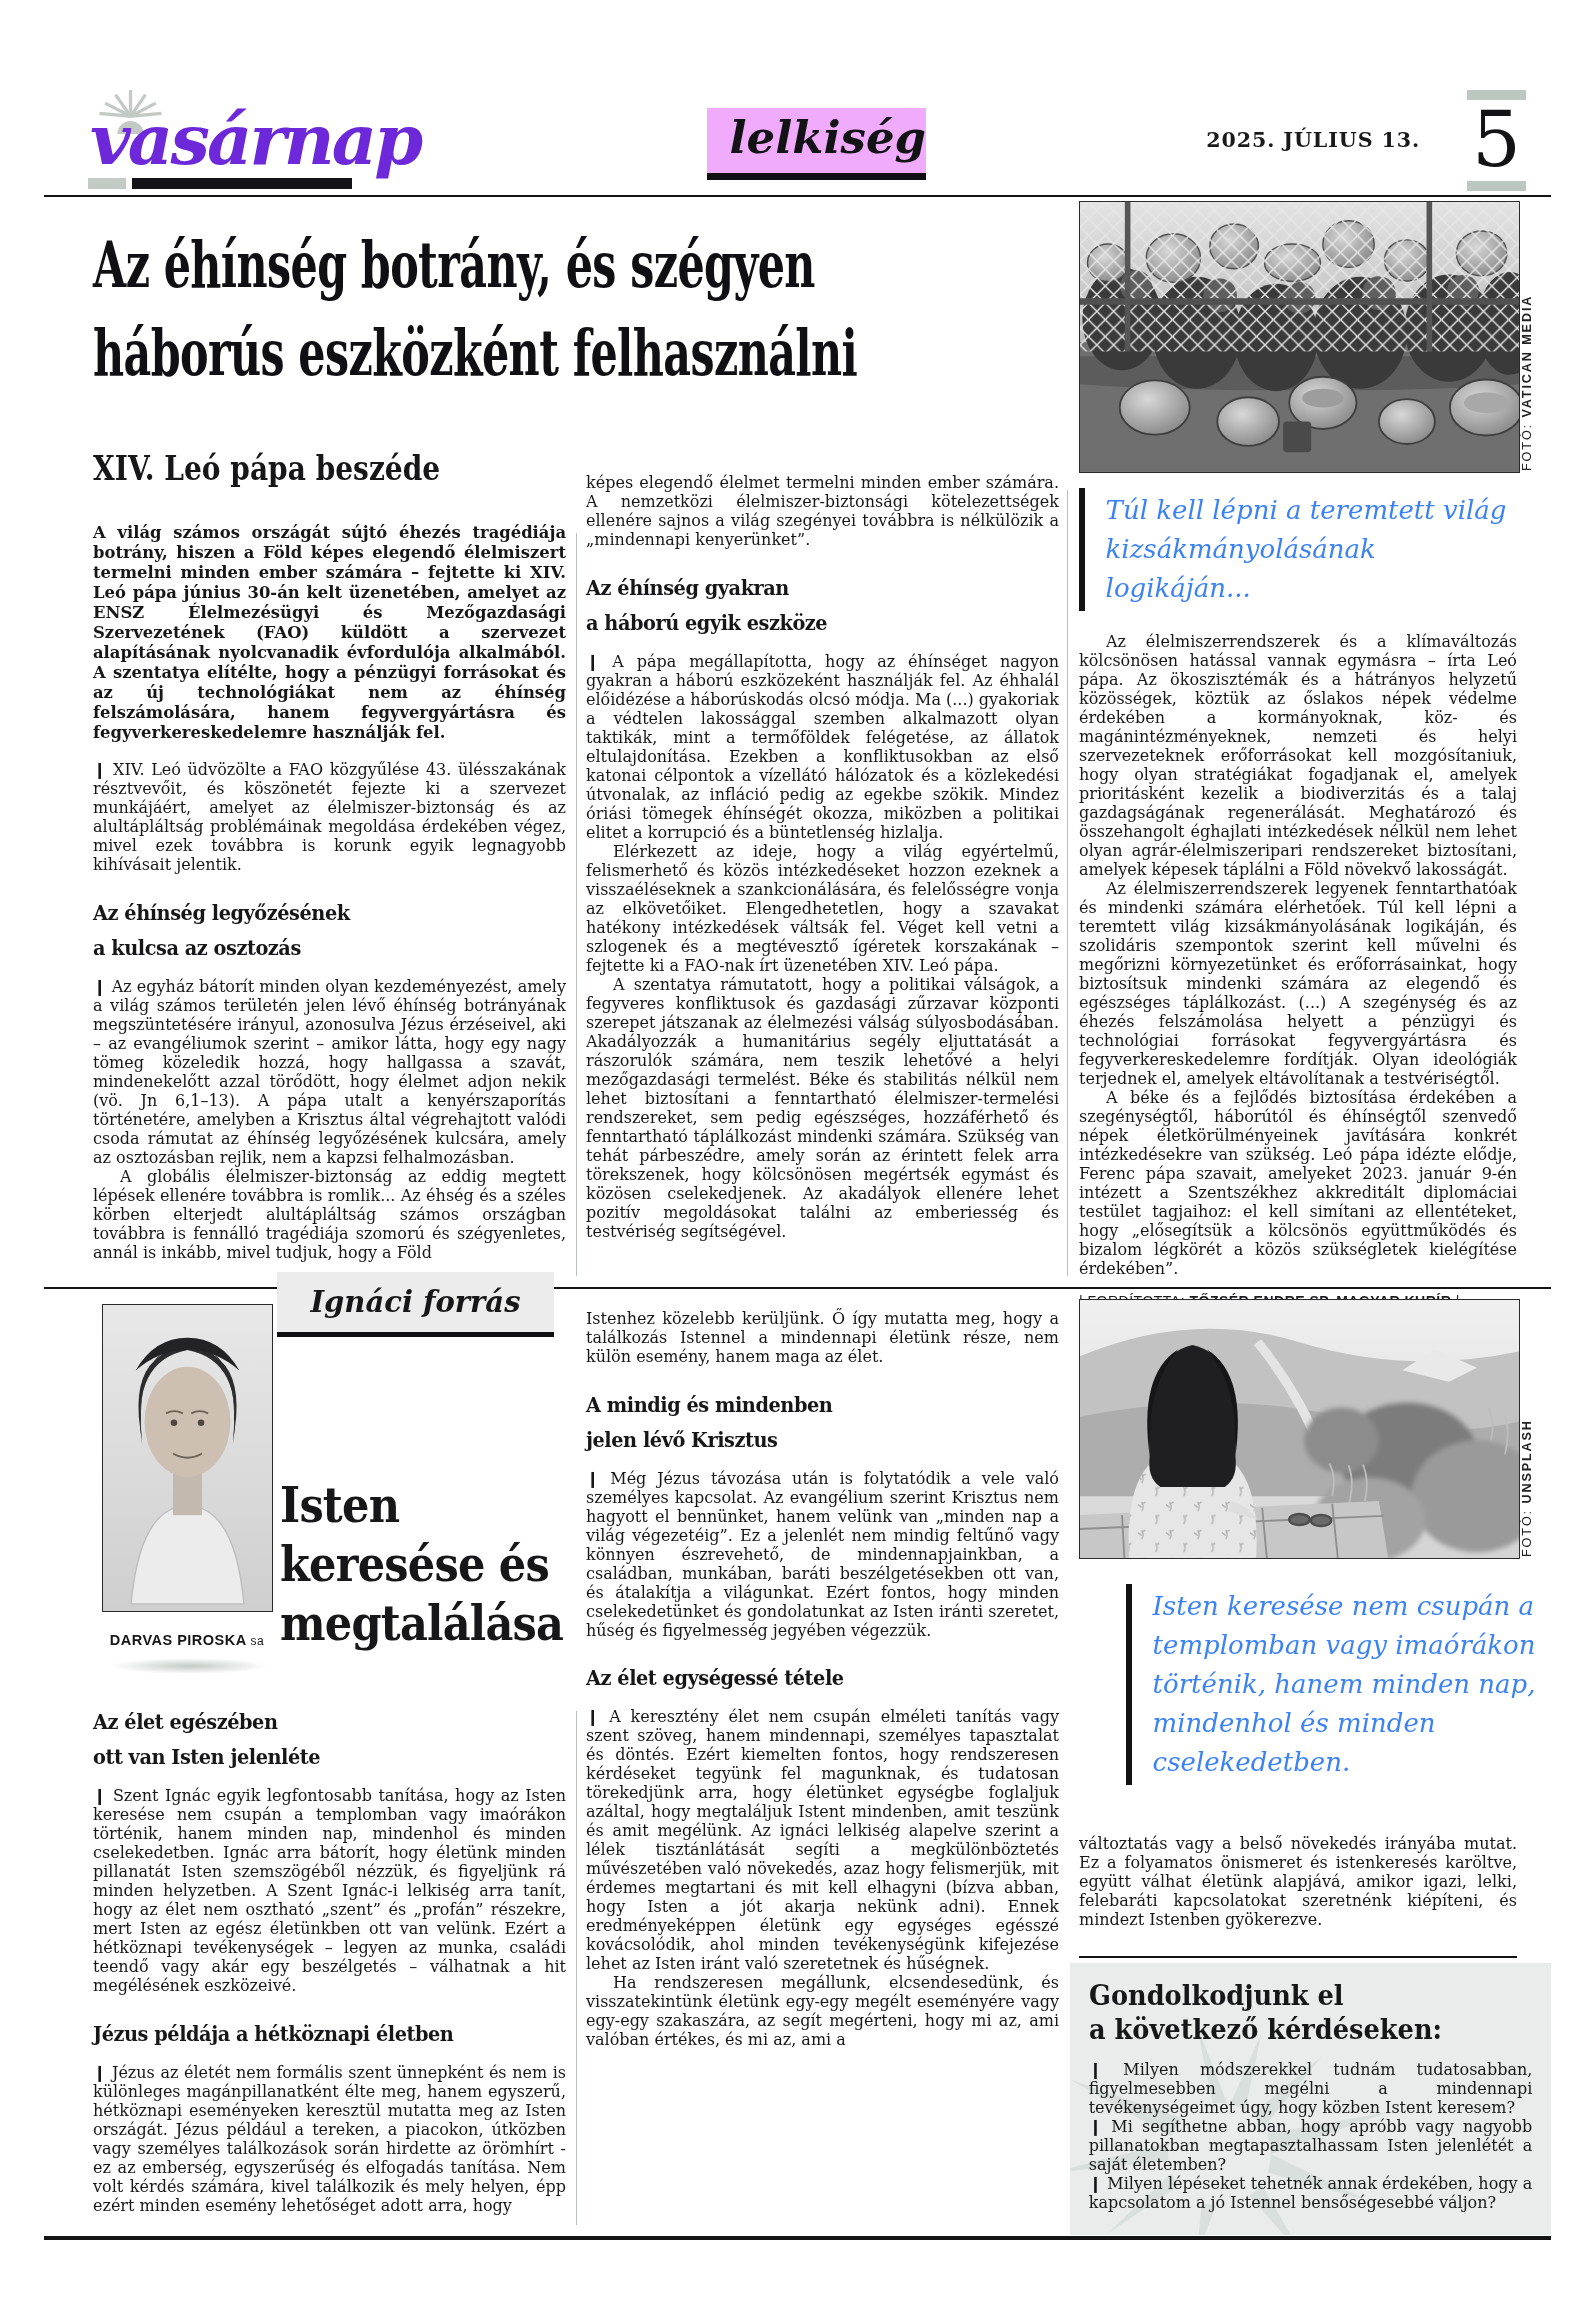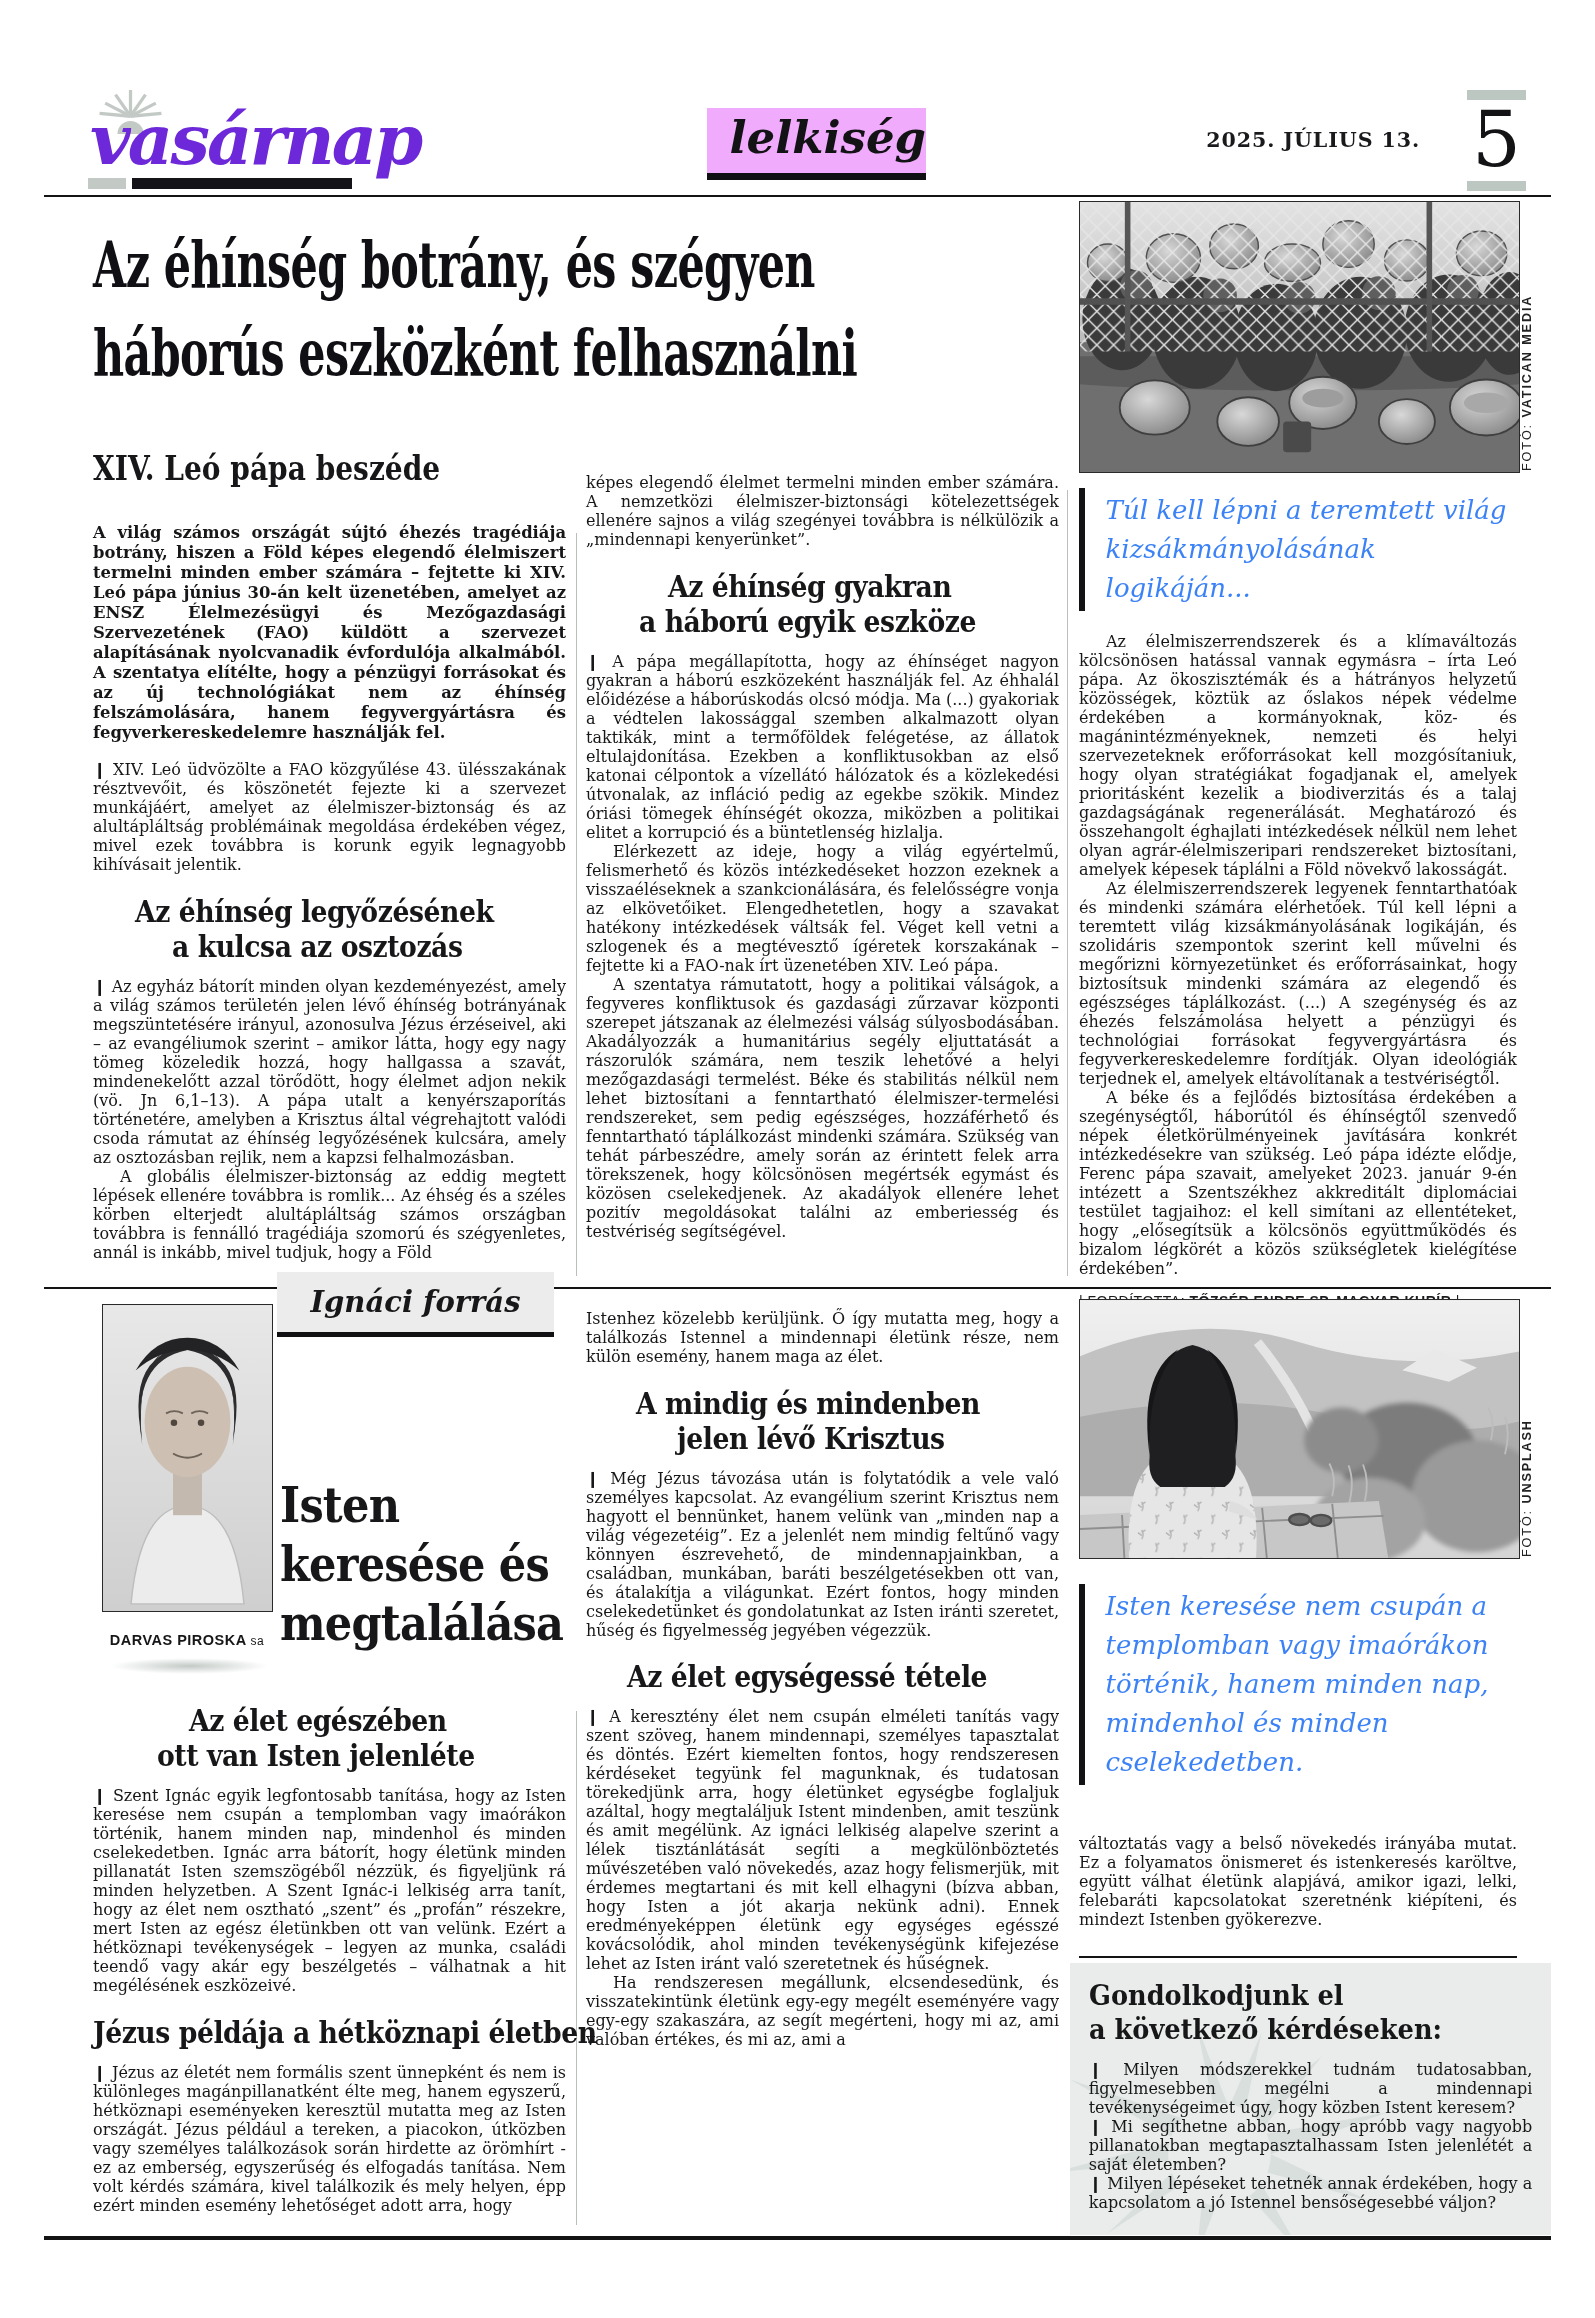--- a/index.html
+++ b/index.html
@@ -23,22 +23,22 @@
   .headline{font:700 63px/1 "DejaVu Serif",serif;color:#101014;white-space:nowrap;}
   .headline>span{display:inline-block;transform:scaleX(.68);transform-origin:left;letter-spacing:-0.9px;}
   .kicker{font:700 33px/1 "DejaVu Serif",serif;white-space:nowrap;}
   .kicker>span{display:inline-block;transform:scaleX(.85);transform-origin:left;}
 
   .col{position:absolute;text-align:justify;font-size:16px;line-height:19px;}
   .col p{margin:0;}
   .lead{font-weight:700;font-size:16.4px;line-height:20px;}
   .gap{margin-top:17px !important;}
   .ind{text-indent:27px;}
-  .subhead{font-weight:700;font-size:29px;line-height:35px;letter-spacing:-0.5px;margin:20.6px 0 12px !important;
-           text-align:center;white-space:nowrap;}
+  .subhead{font-weight:700;font-size:21px;line-height:35px;letter-spacing:-0.5px;margin:20.6px 0 12px !important;
+           text-align:left;white-space:nowrap;}
   .subhead>span{display:inline-block;transform:scaleX(.92);transform-origin:left;}
 
   .pullquote{border-left:6.5px solid #121214;padding:2.8px 0 2.8px 20.6px;
              font:italic 400 26px/39px "DejaVu Serif",serif;color:#3b82f6;text-align:left;}
   .translator{margin-top:14px !important;font-family:"Liberation Sans",sans-serif;font-size:14px;
               letter-spacing:0.5px;text-align:left;color:#1c1c1f;}
   .translator b{font-weight:700;}
 
   .photo{border:0.9px solid #2a2a2a;overflow:hidden;background:#cfcfcf;}
   .vcredit{writing-mode:vertical-rl;transform:rotate(180deg);
@@ -311,21 +311,21 @@
       </g>
       <g stroke="#4e4e4e" stroke-width="5" fill="#6a6a6a">
         <ellipse cx="470" cy="470" rx="22" ry="12"></ellipse>
           <ellipse cx="516" cy="472" rx="22" ry="12"></ellipse>
         <path d="M492 470 h4" fill="none"></path>
       </g>
     </svg>
   </div>
   <div class="vcredit abs" style="left:1520px;top:1299px;height:258px;"><span>FOTÓ: </span><b>UNSPLASH</b></div>
 
-  <div class="pullquote abs" style="left:1079px;top:1584px;width:411px;">Isten keresése nem csupán a templomban vagy imaórákon történik, hanem minden nap, mindenhol és minden cselekedetben.</div>
+  <div class="pullquote abs" style="left:1126px;top:1584px;width:411px;">Isten keresése nem csupán a templomban vagy imaórákon történik, hanem minden nap, mindenhol és minden cselekedetben.</div>
 
   <div class="col" style="left:1079px;top:1834px;width:438px;">
     <p>változtatás vagy a belső növekedés irányába mutat. Ez a folyamatos önismeret és istenkeresés karöltve, együtt válhat életünk alapjává, amikor igazi, lelki, felebaráti kapcsolatokat szeretnénk kiépíteni, és mindezt Istenben gyökerezve.</p>
   </div>
 
   <div class="hrule abs" style="left:1079px;top:1956px;width:438px;height:1.9px;"></div>
 
   <div class="qbox abs" style="left:1070px;top:1963px;width:481px;height:272px;">
     <svg class="watermark" width="355" height="243" viewBox="0 0 760 520">
       <g fill="#ccd6d1">

